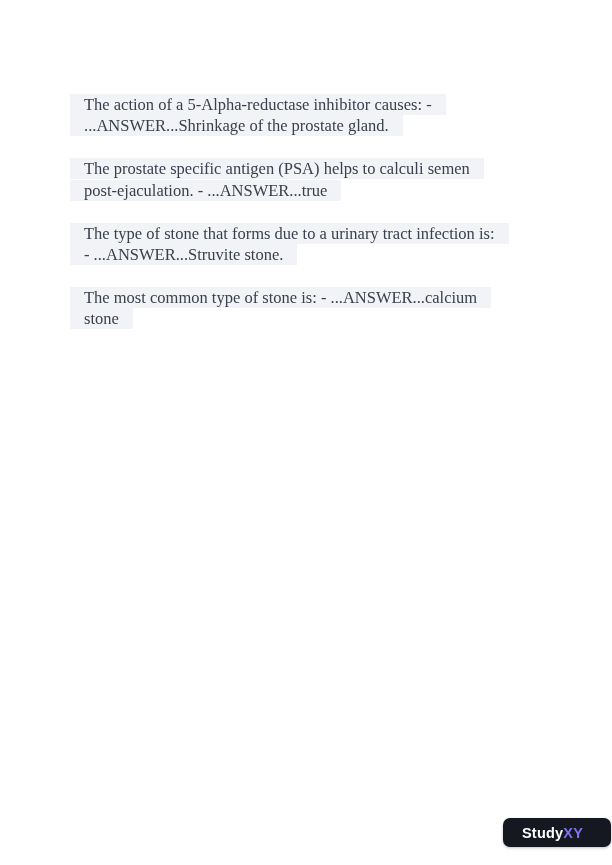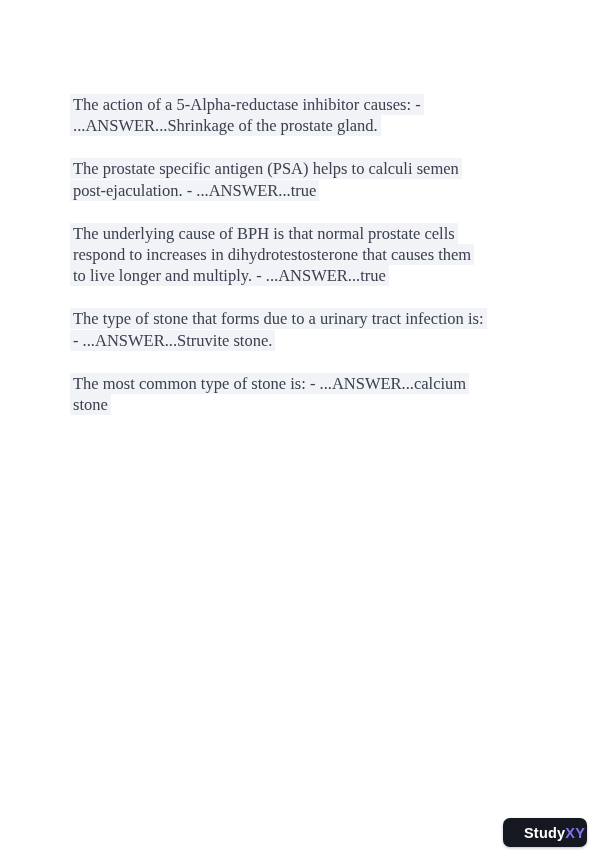--- a/index.html
+++ b/index.html
@@ -27,35 +27,35 @@
   }
   p.qa {
     margin: 0 0 22px 0;
     font-size: 16.5px;
     line-height: 21.2px;
     color: #3a404e;
   }
   .hl {
     background: #f1f3f7;
     white-space: pre-line;
-    padding: 1px 3px;
+    padding: 1px 14px;
     -webkit-box-decoration-break: clone;
     box-decoration-break: clone;
   }
   .badge {
     position: absolute;
     left: 503px;
     top: 818px;
-    width: 84px;
+    width: 108px;
     height: 29px;
     background: #161821;
     border-radius: 7px;
     display: flex;
     align-items: center;
-    justify-content: center;
+    justify-content: flex-start;
     gap: 5px;
     box-shadow: 0 1px 3px rgba(0,0,0,0.25);
   }
   .badge .brand {
     font-family: "Liberation Sans", "DejaVu Sans", sans-serif;
     font-weight: bold;
     font-size: 14.5px;
     letter-spacing: 0.2px;
     color: #ffffff;
     white-space: nowrap;
@@ -73,23 +73,20 @@
 </head>
 <body>
 
 <div class="page">
 
   <div class="content">
     <p class="qa"><span class="hl">The action of a 5-Alpha-reductase inhibitor causes: -
 ...ANSWER...Shrinkage of the prostate gland.</span></p>
     <p class="qa"><span class="hl">The prostate specific antigen (PSA) helps to calculi semen
 post-ejaculation. - ...ANSWER...true</span></p>
-    <p class="qa"><span class="hl">The underlying cause of BPH is that normal prostate cells
-respond to increases in dihydrotestosterone that causes them
-to live longer and multiply. - ...ANSWER...true</span></p>
     <p class="qa"><span class="hl">The type of stone that forms due to a urinary tract infection is:
 - ...ANSWER...Struvite stone.</span></p>
     <p class="qa"><span class="hl">The most common type of stone is: - ...ANSWER...calcium
 stone</span></p>
   </div>
 
   <div class="badge">
     <span class="plus-wrap">
       <svg width="14" height="14" viewBox="0 0 14 14" aria-hidden="true">
         <defs>

